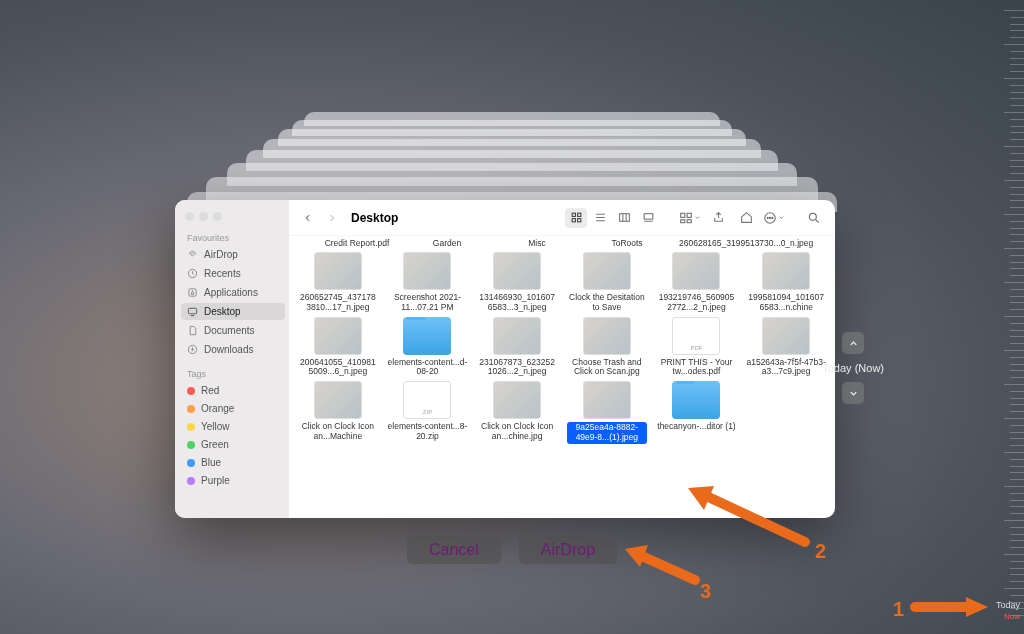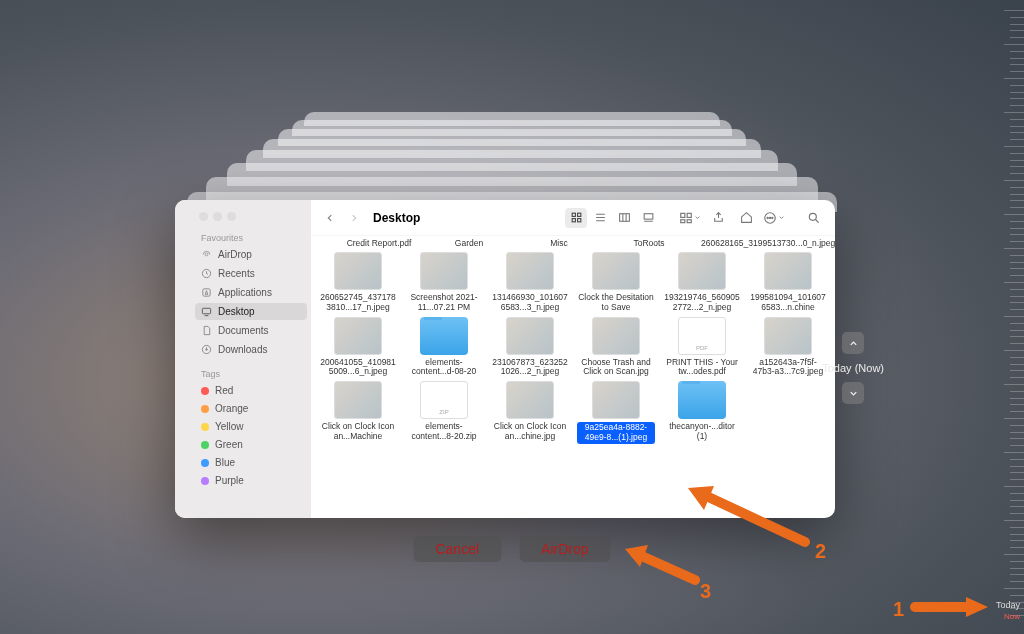--- a/index.html
+++ b/index.html
@@ -17,21 +17,21 @@
   box-shadow: 0 1px 0 rgba(0,0,0,0.05);
 }
 
 .finder {
   position: absolute; left: 175px; top: 200px; width: 660px; height: 318px;
   background: #fff; border-radius: 10px; display: flex;
   box-shadow: 0 20px 60px rgba(0,0,0,0.45);
   overflow: hidden;
 }
 .sidebar {
-  width: 136px; background: #eceaea; padding: 8px 0 8px 20px;
+  width: 114px; background: #eceaea; padding: 8px 0 8px 6px;
   display: flex; flex-direction: column; font-size: 10px;
 }
 .traffic { display: flex; gap: 5px; padding: 4px 4px 8px 4px; }
 .traffic span { width: 9px; height: 9px; border-radius: 50%; background: #ddd; }
 .sb-label { color: #999; font-size: 9px; padding: 4px 6px 2px; font-weight: 500; }
 .sb-item {
   display: flex; align-items: center; gap: 6px; padding: 3px 6px;
   border-radius: 4px; margin: 1px 4px 1px 0; color: #555; cursor: pointer;
 }
 .sb-item.sel { background: rgba(0,0,0,0.08); color: #222; }
@@ -57,21 +57,21 @@
 .file .thumb.folder { background: linear-gradient(#6ec1f5,#3ba4e8); border: none; border-radius: 4px; }
 .file .thumb.folder::before { content:""; position:absolute; top:-3px; left:4px; width:18px; height:6px; background:#5bb3ee; border-radius:2px 2px 0 0; }
 .file .thumb.pdf { background:#fff; }
 .file .thumb.pdf::after { content:"PDF"; position:absolute; font-size:6px; color:#aaa; bottom:2px; }
 .file .thumb.zip { background:#fff; }
 .file .thumb.zip::after { content:"ZIP"; position:absolute; font-size:6px; color:#aaa; bottom:2px; }
 .file.sel .cap { background:#0a60ff; color:#fff; border-radius:3px; padding: 1px 3px; }
 .file .cap { max-width: 80px; word-break: break-word; }
 
 .bottom-btns { position:absolute; left:50%; transform:translateX(-50%); top: 536px; display:flex; gap: 18px; }
-.btn { padding: 5px 22px; border-radius: 6px; font-size: 14px; color:#b91c1c; cursor:pointer;
+.btn { padding: 5px 22px; border-radius: 6px; font-size: 16px; color:#701a75; cursor:pointer;
   background: rgba(80,80,80,0.6); backdrop-filter: blur(2px); }
 
 .timeline { position:absolute; right:0; top:0; width:38px; height:634px; pointer-events:none; }
 .tick { position:absolute; right:0; width:14px; height:1px; background:rgba(255,255,255,0.25); }
 .time-nav { position:absolute; right:140px; display:flex; flex-direction:column; gap:6px; align-items:center; }
 .sq-btn { width:22px; height:22px; background:rgba(130,130,130,0.55); border-radius:5px; display:flex; align-items:center; justify-content:center; color:#eee; cursor:pointer; }
 .time-label { color:#eaeaea; font-size:11px; margin: 2px 0; }
 .now-label { position:absolute; right:4px; bottom:12px; font-size:9px; color:#ddd; text-align:right; line-height:1.2; }
 .now-label .now { color:#ff5a4d; font-size:8px; }
 

